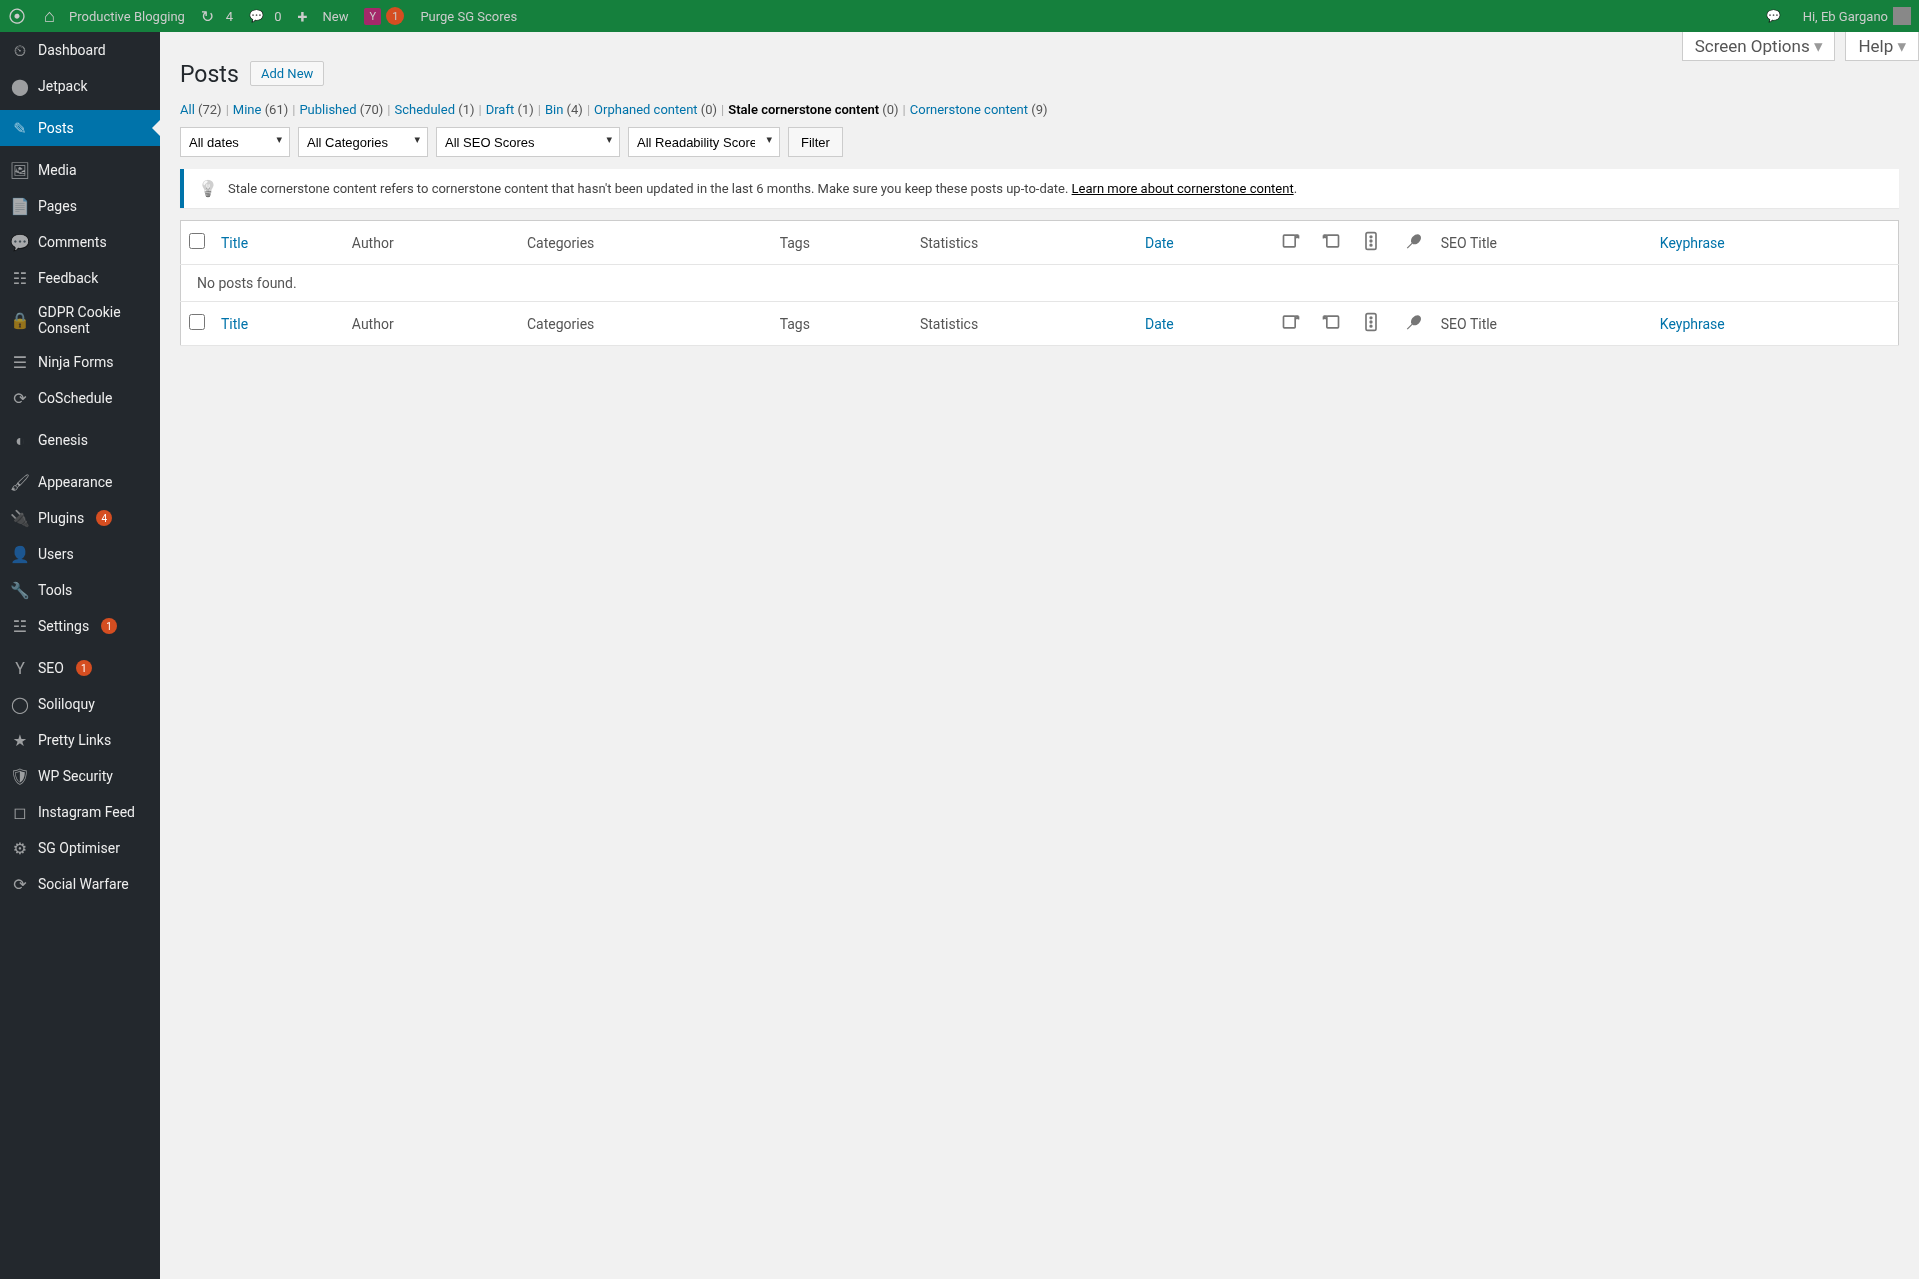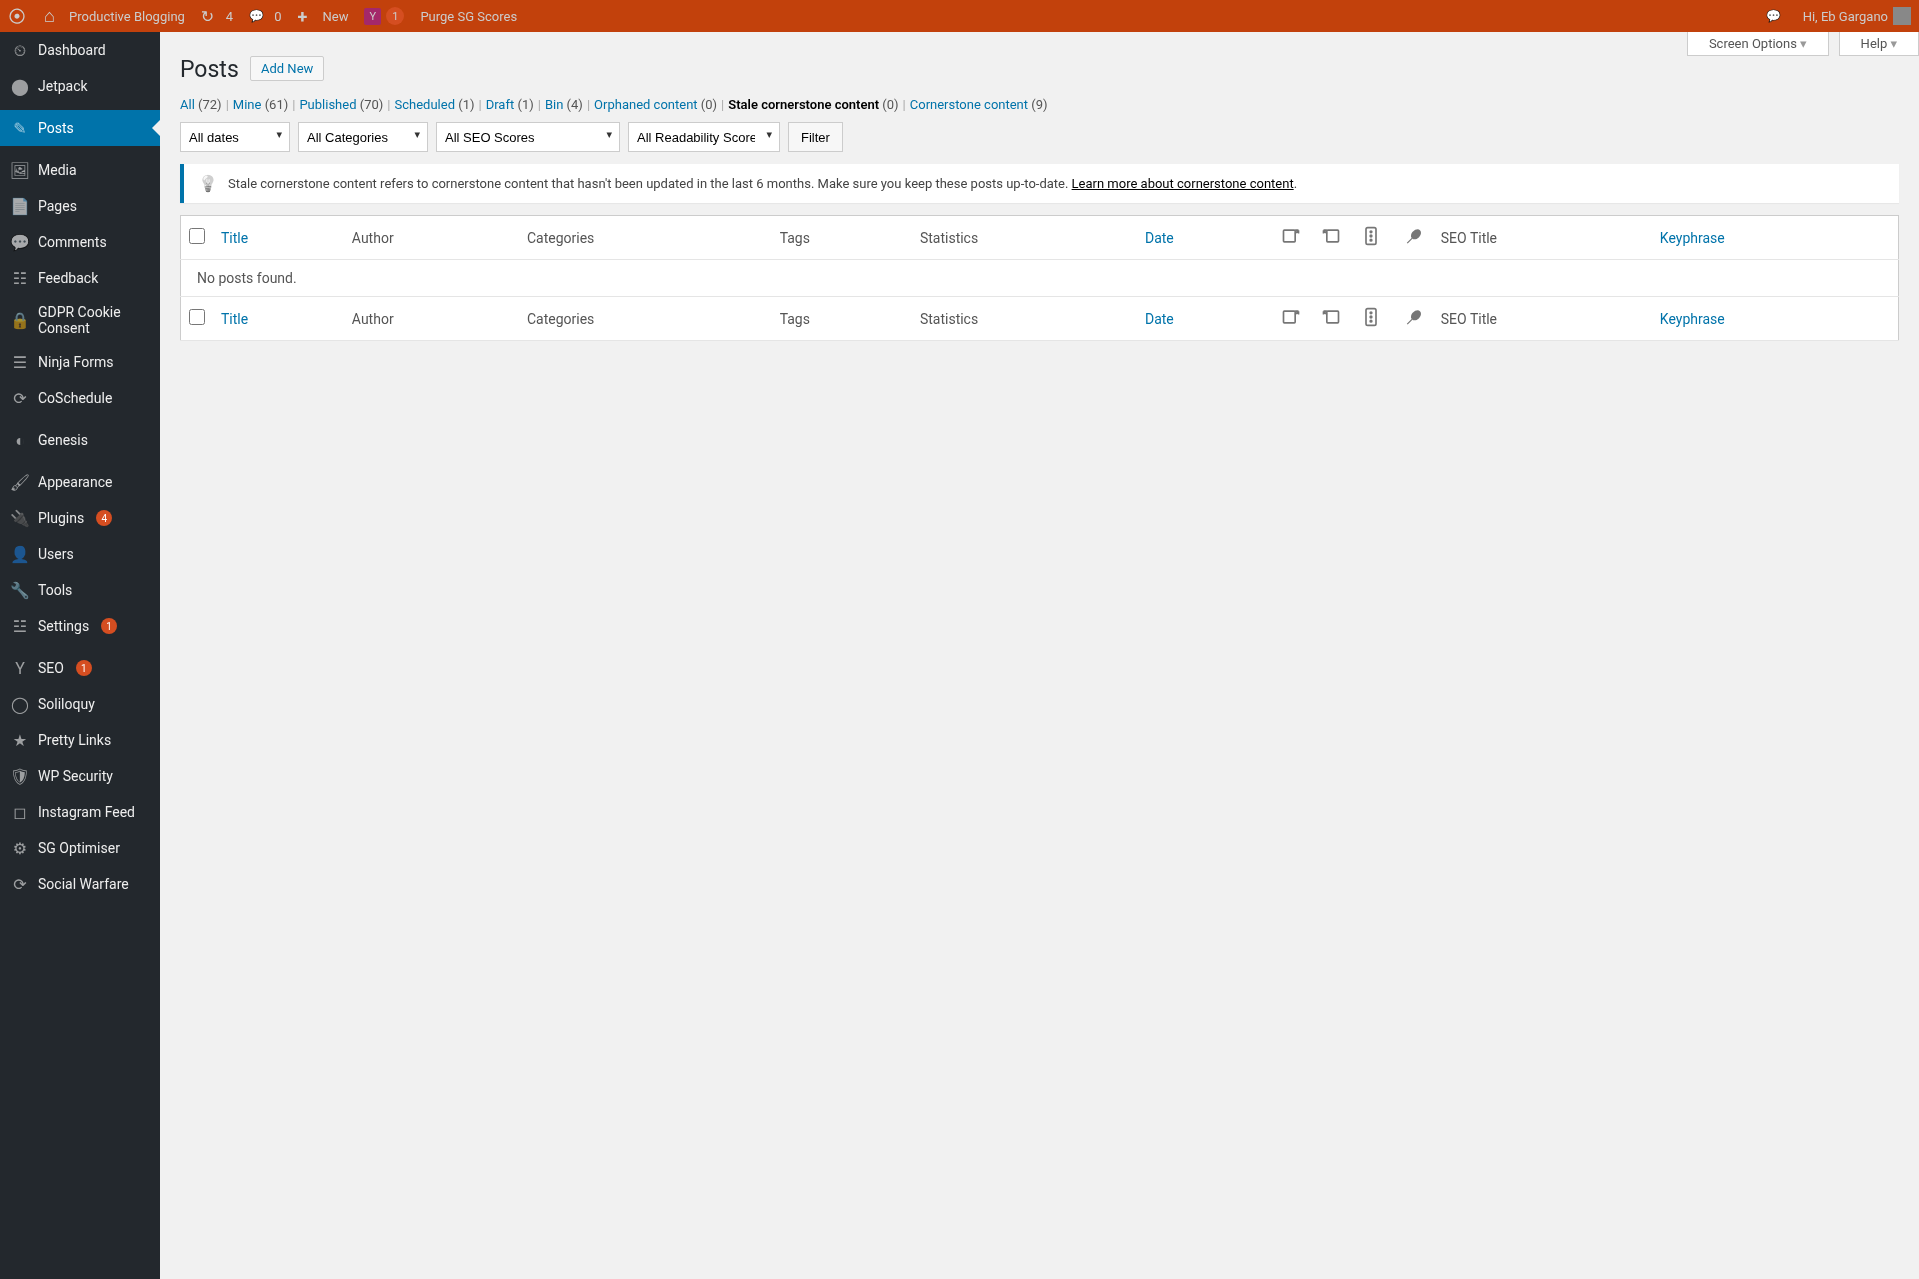--- a/index.html
+++ b/index.html
@@ -1,17 +1,17 @@
 <!DOCTYPE html>
 <html><head>
 <meta charset="utf-8">
 <style>
 * { box-sizing: border-box; margin: 0; padding: 0; }
 body { font-family: -apple-system, BlinkMacSystemFont, "Segoe UI", Roboto, sans-serif; font-size: 13px; background: #f1f1f1; color: #444; }
-.toolbar { height: 32px; background: #c2410c; color: #ccc; display: flex; align-items: center; padding: 0 8px; font-size: 13px; justify-content: space-between; }
+.toolbar { height: 32px; background: #15803d; color: #ccc; display: flex; align-items: center; padding: 0 8px; font-size: 13px; justify-content: space-between; }
 .toolbar-left, .toolbar-right { display: flex; align-items: center; gap: 16px; }
 .toolbar a, .toolbar span { color: #ccc; text-decoration: none; display: flex; align-items: center; gap: 5px; cursor: pointer; }
 .toolbar-icon { width: 20px; height: 20px; display: inline-block; }
 .wp-logo::before { content: "⦿"; font-size: 18px; }
 .home-icon::before { content: "⌂"; font-size: 18px; }
 .refresh-icon::before { content: "↻"; font-size: 16px; }
 .comment-icon::before { content: "💬"; font-size: 12px; filter: grayscale(1); }
 .plus-icon::before { content: "+"; font-size: 18px; font-weight: bold; }
 .yoast-toolbar-icon { background: #a4286a; color: #fff; width: 17px; height: 17px; font-size: 11px; display: inline-flex; align-items: center; justify-content: center; border-radius: 2px;}
 .badge-red { background: #d54e21; color: #fff; border-radius: 9px; min-width: 18px; height: 18px; display: inline-flex; align-items: center; justify-content: center; font-size: 11px; padding: 0 5px; }
@@ -23,21 +23,21 @@
 .sidebar a.active::after { content: ""; position: absolute; right: 0; top: 50%; transform: translateY(-50%); border: 8px solid transparent; border-right-color: #f1f1f1; }
 .sidebar .submenu { background: #32373c; padding: 6px 0; }
 .sidebar .submenu a { padding: 5px 12px; font-size: 13px; color: rgba(240,245,250,0.7); }
 .sidebar .submenu a.sub-active { color: #fff; font-weight: 600; }
 .sidebar-sep { height: 6px; }
 .side-icon { width: 20px; height: 20px; display: inline-flex; align-items: center; justify-content: center; opacity: 0.6; font-size: 16px; }
 .badge-plugin { background: #d54e21; color: #fff; border-radius: 9px; min-width: 16px; height: 16px; font-size: 10px; display: inline-flex; align-items: center; justify-content: center; margin-left: 4px; }
 
 .content { flex: 1; padding: 10px 20px 40px 20px; overflow-y: auto; background: #f1f1f1; }
 .content-topbar { display: flex; justify-content: flex-end; gap: 10px; margin: -10px -20px 0 0; }
-.top-dropdown { background: #fff; border: 1px solid #ccc; border-top: none; padding: 4px 21px; font-size: 13px; color: #555; cursor: pointer; }
+.top-dropdown { background: #fff; border: 1px solid #ccc; border-top: none; padding: 4px 12px; font-size: 17px; color: #555; cursor: pointer; }
 .top-dropdown::after { content: " ▾"; color: #999; }
 h1.page-title { font-size: 23px; font-weight: 400; color: #23282d; display: inline-block; margin-right: 8px; }
 .add-new-btn { display: inline-block; border: 1px solid #ccc; background: #f7f7f7; color: #0073aa; padding: 4px 10px; font-size: 13px; border-radius: 2px; cursor: pointer; vertical-align: 4px; }
 .filter-links { margin: 14px 0 10px; font-size: 13px; color: #666; }
 .filter-links a { color: #0073aa; text-decoration: none; cursor: pointer; }
 .filter-links .count { color: #555; }
 .filter-links .sep { color: #aaa; margin: 0 4px; }
 .filter-links .current { color: #000; font-weight: 600; }
 .filter-row { display: flex; gap: 8px; margin-bottom: 12px; align-items: center; }
 .filter-row select { background: #fff; border: 1px solid #ccc; padding: 4px 24px 4px 8px; font-size: 13px; height: 30px; appearance: none; position: relative; }

